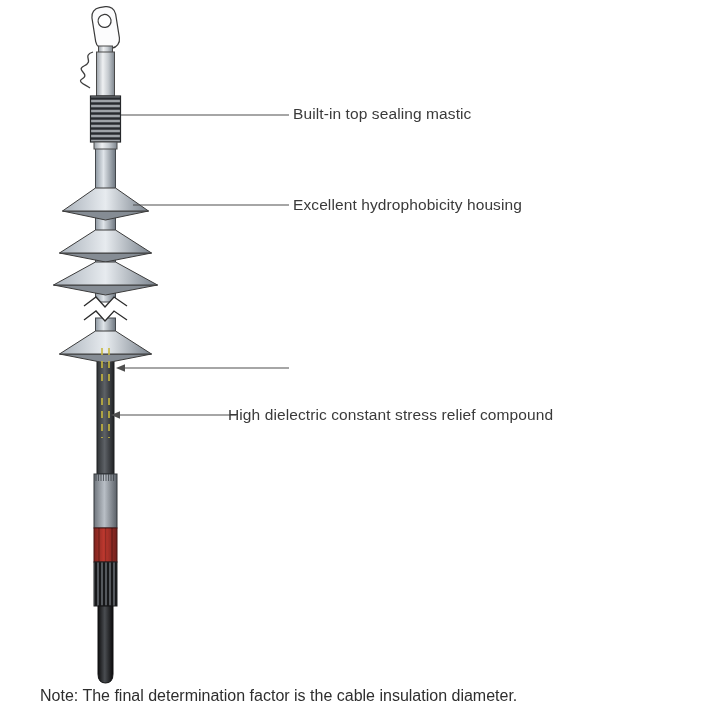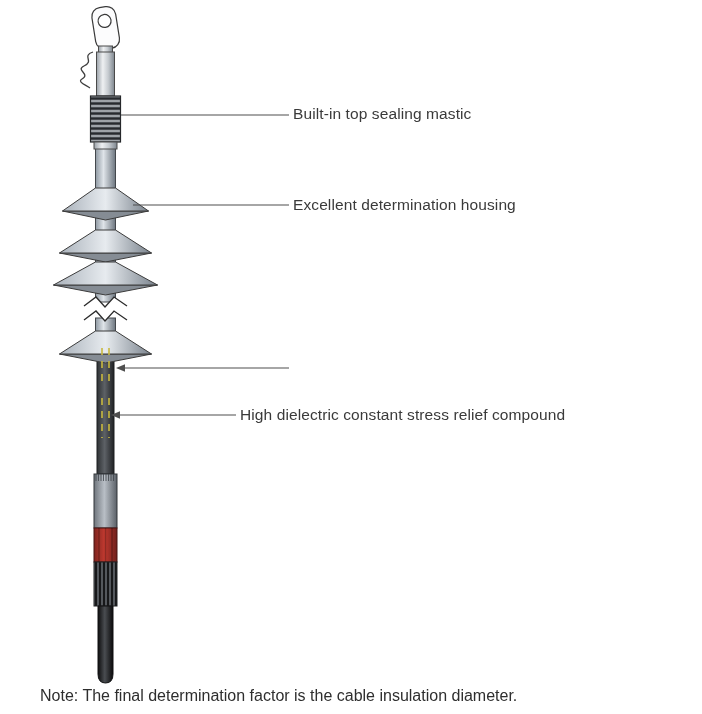--- a/index.html
+++ b/index.html
@@ -151,18 +151,18 @@
       <line x1="121" y1="115" x2="289" y2="115"></line>
       <line x1="133" y1="205" x2="289" y2="205"></line>
       <line x1="124" y1="368" x2="289" y2="368"></line>
       <line x1="118" y1="415" x2="236" y2="415"></line>
     </g>
     <polygon points="116,368 125,364.2 125,371.8" fill="#4f4f4f"></polygon>
     <polygon points="111,415 120,411.2 120,418.8" fill="#4f4f4f"></polygon>
   </svg>
 
   <div class="callout" style="left:293px; top:105px;">Built-in top sealing mastic</div>
-  <div class="callout" style="left:293px; top:196px;">Excellent determination housing</div>
-  <div class="callout" style="left:240px; top:406px;">High dielectric constant stress relief compound</div>
+  <div class="callout" style="left:293px; top:196px;">Excellent hydrophobicity housing</div>
+  <div class="callout" style="left:228px; top:406px;">High dielectric constant stress relief compound</div>
 
   <div class="note" style="left:40px; top:687px;">Note: The final determination factor is the cable insulation diameter.</div>
 
 </div>
 
 </body></html>

